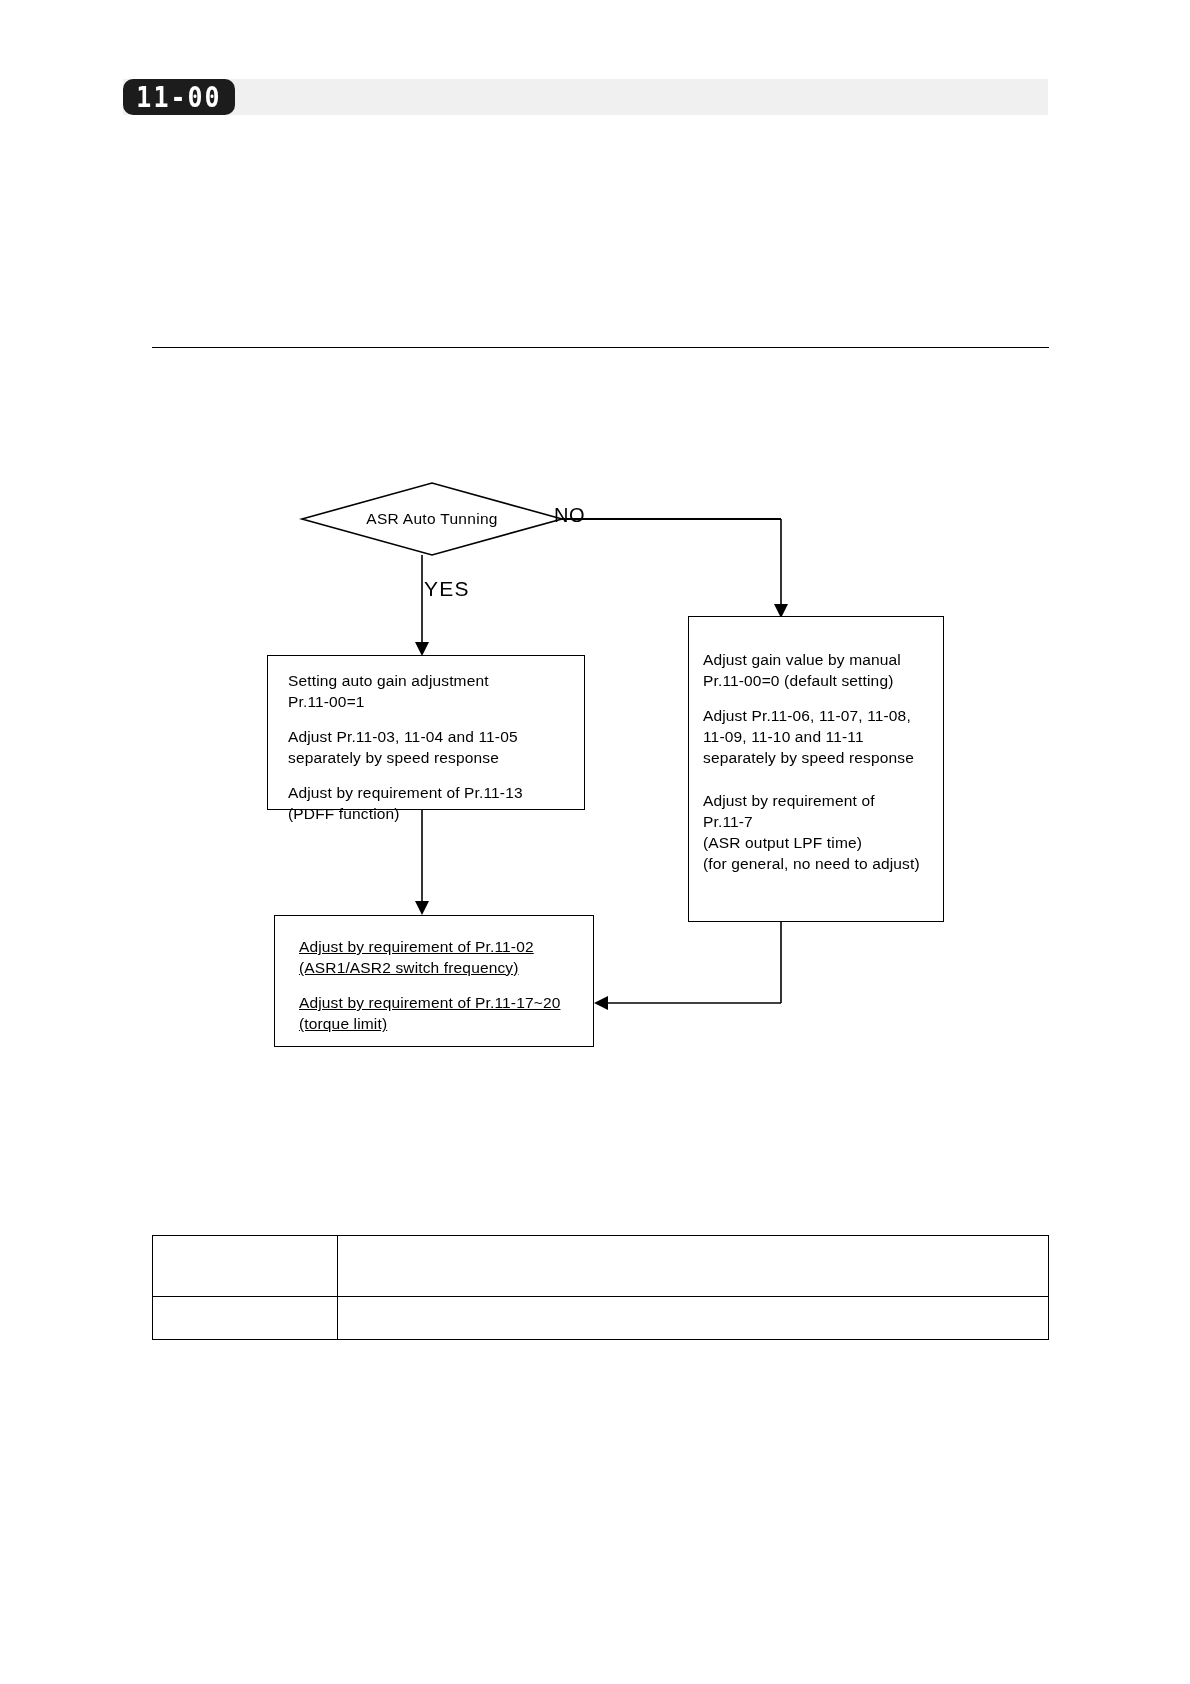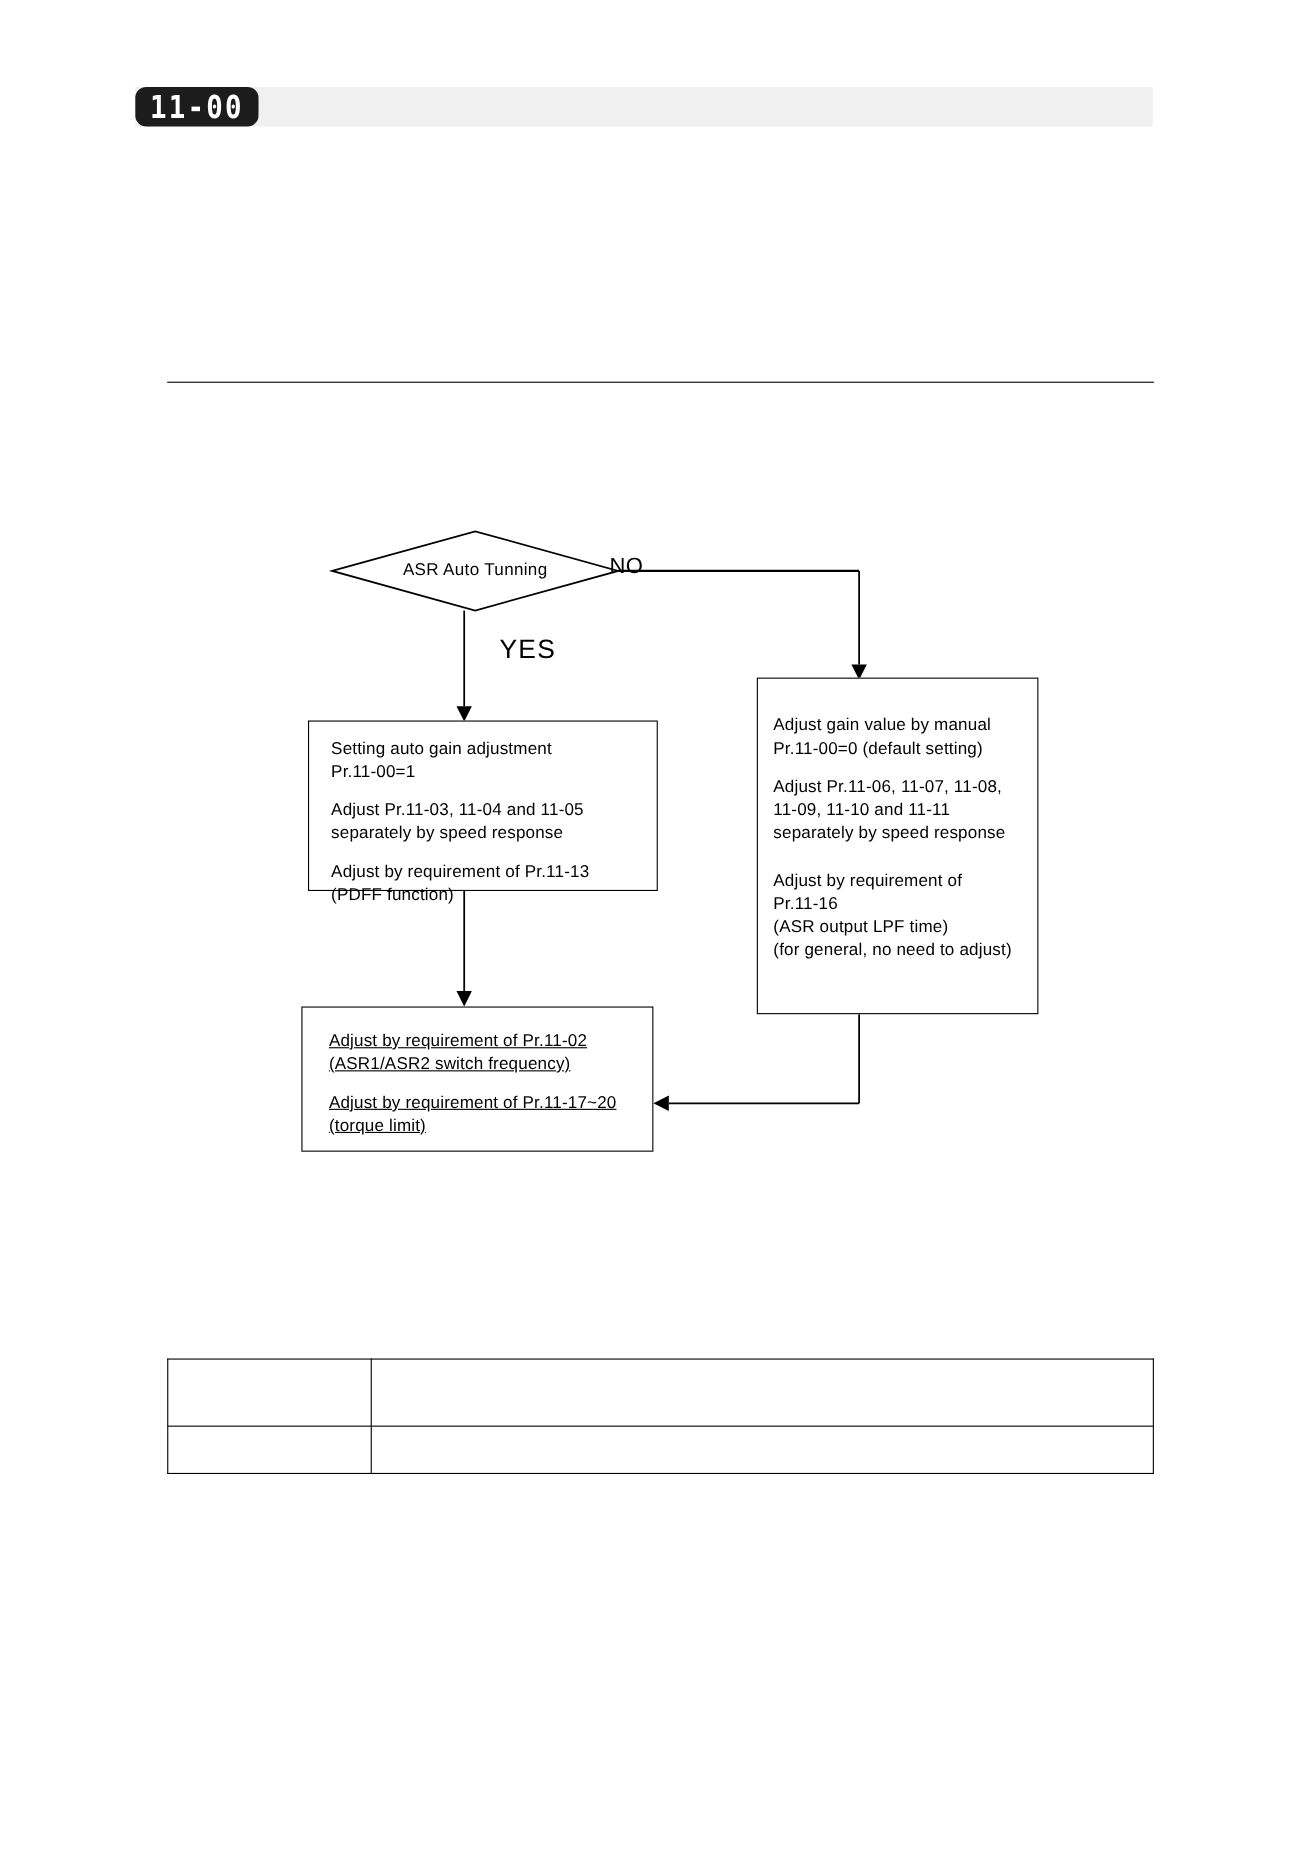--- a/index.html
+++ b/index.html
@@ -110,28 +110,27 @@
     position: absolute;
     left: 554px;
     top: 504px;
     font-size: 20px;
     letter-spacing: 0.5px;
   }
   #label-yes {
     position: absolute;
     left: 424px;
     top: 577px;
-    font-size: 24px;
+    font-size: 21px;
     letter-spacing: 1.2px;
-    padding-left: 30px;
   }
 
   
   #box-auto {
-    left: 280px;
+    left: 267px;
     top: 655px;
     width: 318px;
     height: 155px;
     padding: 14px 0 0 20px;
   }
   #box-manual {
     left: 688px;
     top: 616px;
     width: 256px;
     height: 306px;
@@ -222,21 +221,21 @@
 
   <div class="fc-box" id="box-manual">
     <div class="fc-text fc-para">Adjust gain value by manual
 Pr.11-00=0 (default setting)</div>
     <div class="fc-gap"></div>
     <div class="fc-text fc-para">Adjust Pr.11-06, 11-07, 11-08,
 11-09, 11-10 and 11-11
 separately by speed response</div>
     <div class="fc-gap" style="height:22px"></div>
     <div class="fc-text fc-para">Adjust by requirement of
-Pr.11-16
+Pr.11-7
 (ASR output LPF time)
 (for general, no need to adjust)</div>
   </div>
 
   <div class="fc-box" id="box-final">
     <div class="fc-text fc-para">Adjust by requirement of Pr.11-02
 (ASR1/ASR2 switch frequency)</div>
     <div class="fc-gap"></div>
     <div class="fc-text fc-para">Adjust by requirement of Pr.11-17~20
 (torque limit)</div>

